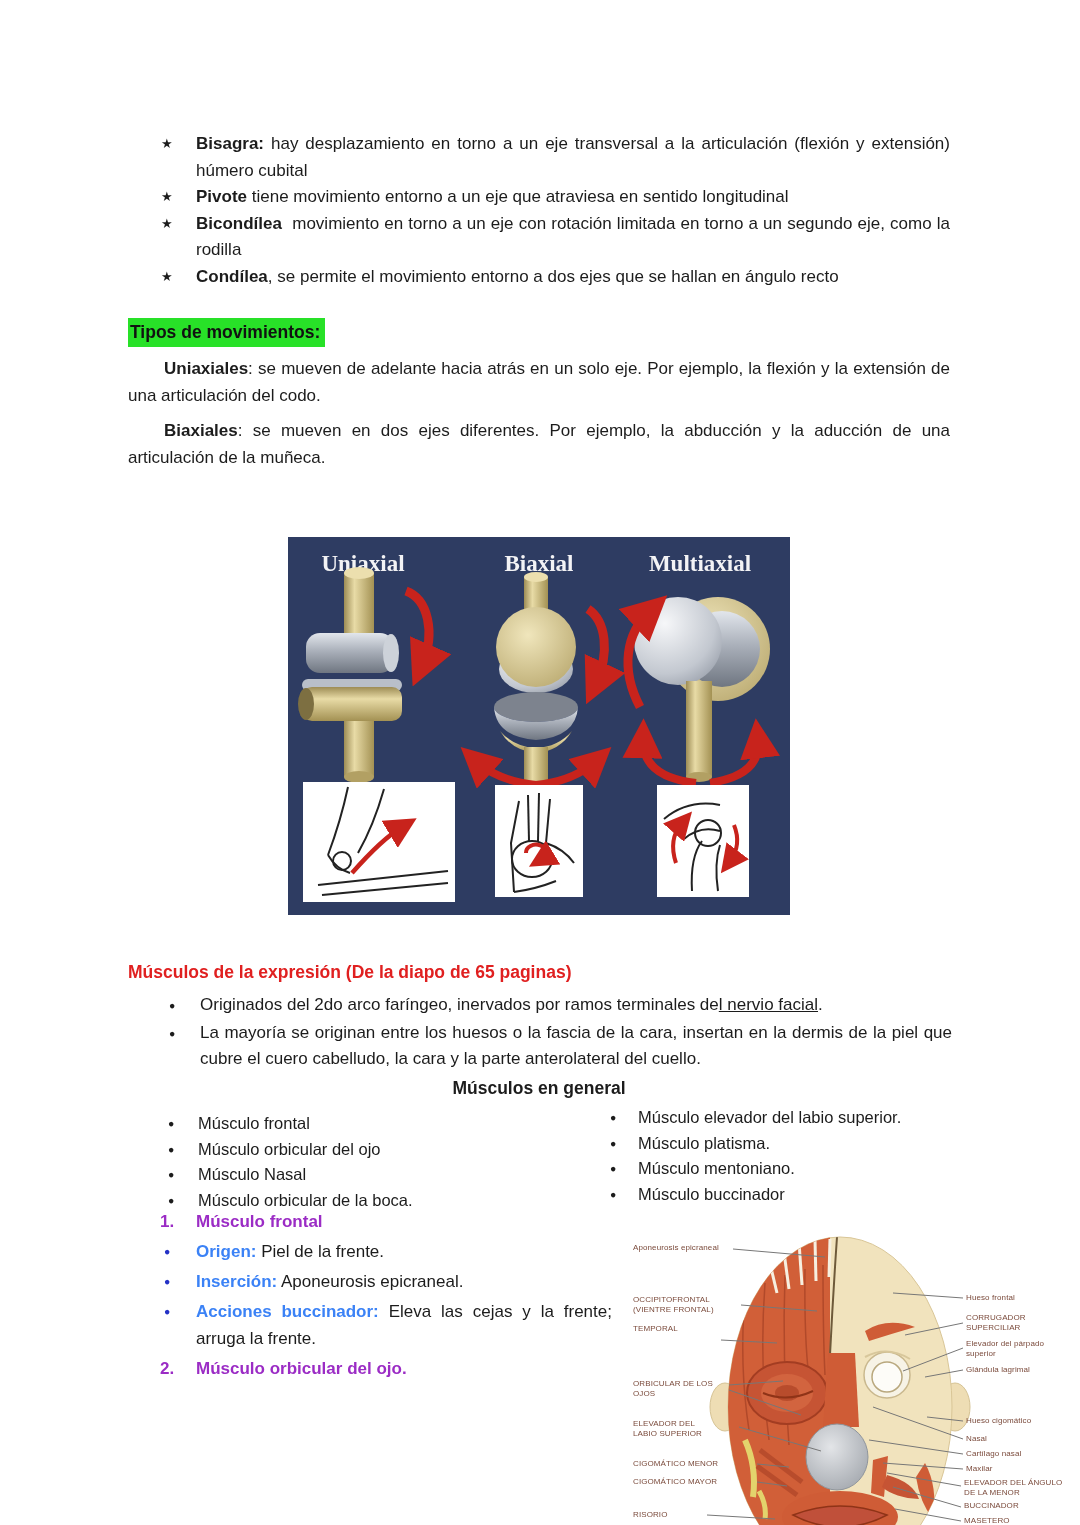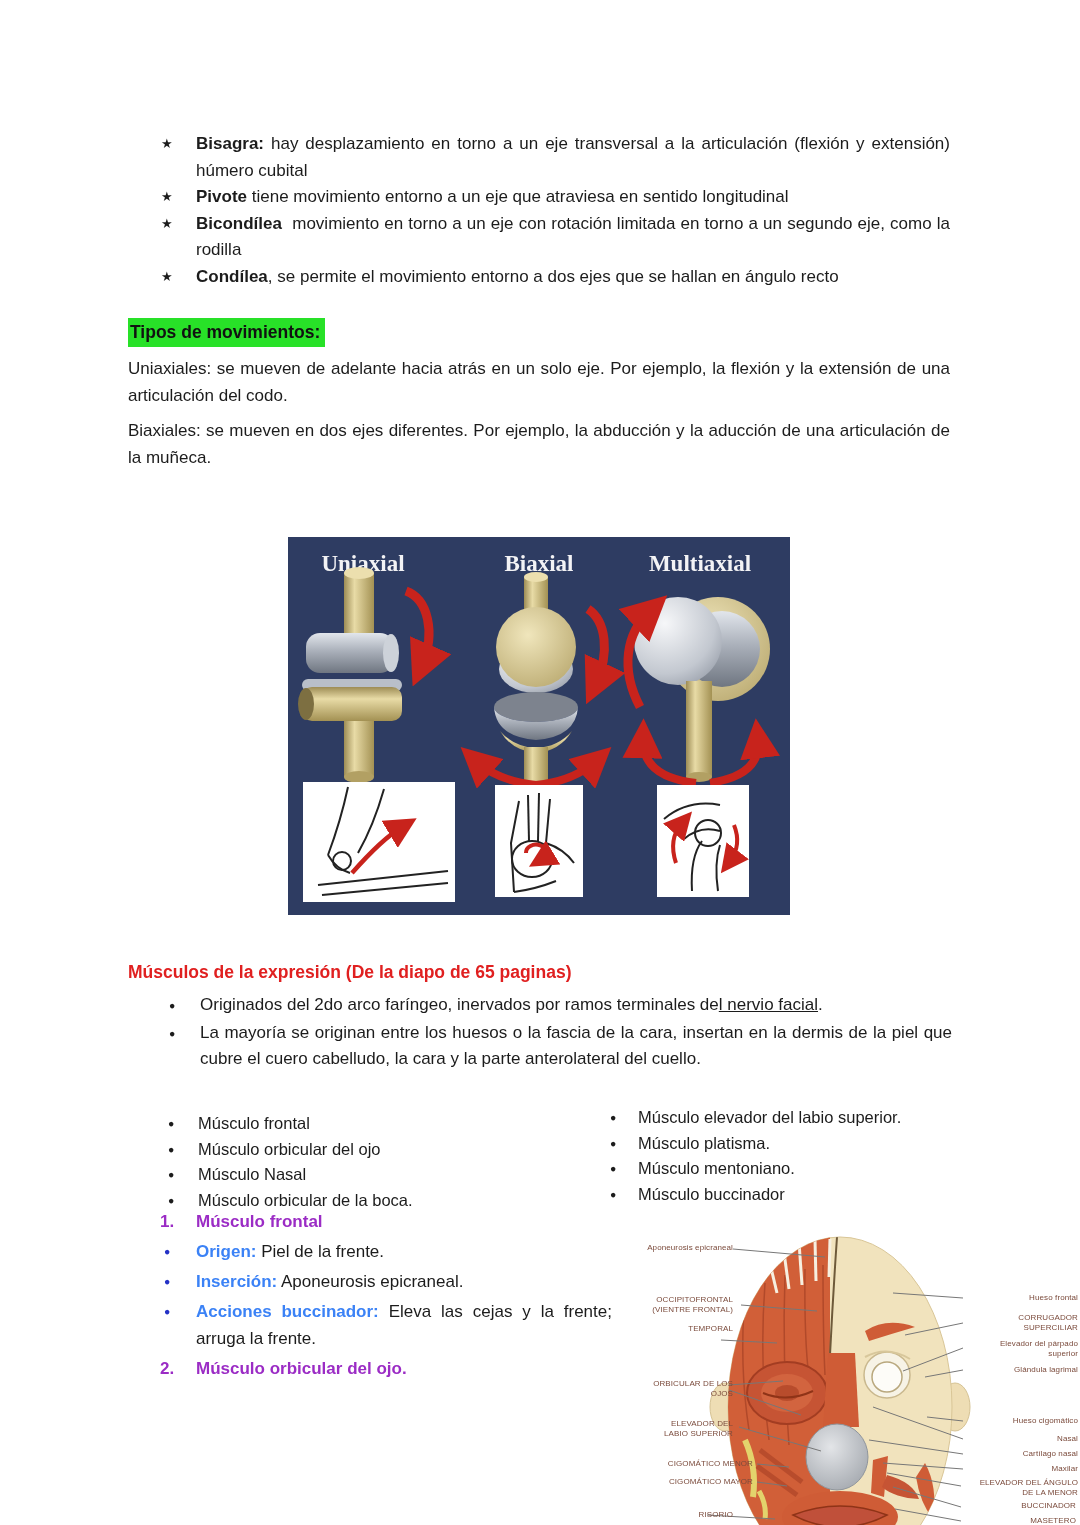--- a/index.html
+++ b/index.html
@@ -25,21 +25,21 @@
   .star-list { left:161px; top:131px; width:789px; }
 
   .hl-wrap { left:128px; top:318px; }
   .hl {
     display:inline-block; background:#28e128; color:#111;
     font-weight:bold; font-size:17.5px; line-height:23px; padding:3px 5px 3px 2px;
   }
 
   .paras { left:128px; top:356px; width:822px; }
   .para { font-size:17px; line-height:26.5px; text-align:justify; margin-bottom:9px; }
-  .para b { font-weight:normal; }
+  .para b { font-weight:bold;margin-left:36px; }
 
   .joint-figure { left:288px; top:537px; width:502px; height:378px; }
   .jt { font-family:"Liberation Serif", serif; font-weight:bold; font-size:23px; fill:#f3f3f5; text-anchor:middle; }
 
   .red-heading { left:128px; top:960px; width:822px; color:#e02020; font-weight:bold; font-size:17.5px; line-height:24px; }
 
   .dot-list { left:165px; top:992px; width:787px; }
   .dot-list .li-text { line-height:26.5px; }
   .dot-list .li-text .u { text-decoration:underline; }
   .dot-list .row { margin-bottom:1px; }
@@ -49,21 +49,21 @@
   .gl-left  { left:168px; top:1111px; width:430px; }
   .gl-right { left:610px; top:1105px; width:365px; }
   .gl-left .li-text, .gl-right .li-text { font-size:16.5px; line-height:25.5px; text-align:left; }
 
   .frontal-list { left:160px; top:1208px; width:452px; }
   .frontal-list .row { margin-bottom:3px; }
   .frontal-list .li-text { line-height:27px; }
   .purple { color:#9b2cc5; font-weight:bold; }
   .blue { color:#3b82f6; font-weight:bold; }
 
-  .anatomy { left:625px; top:1235px; width:455px; height:290px;text-align:right; }
+  .anatomy { left:625px; top:1235px; width:455px; height:290px; }
   .anatomy svg { position:absolute; left:0; top:0; }
   .alabel {
     position:absolute; font-size:8px; line-height:9.5px; color:#7b4b3c;
     white-space:pre-line; letter-spacing:0.1px;
   }
 </style>
 </head>
 <body>
 
 <div class="page">
@@ -224,20 +224,21 @@
     <div class="row">
       <span class="marker dot">●</span>
       <span class="li-text"><span>Originados del 2do arco faríngeo, inervados por ramos terminales de</span><span class="u">l nervio facial</span><span>.</span></span>
     </div>
     <div class="row">
       <span class="marker dot">●</span>
       <span class="li-text">La mayoría se originan entre los huesos o la fascia de la cara, insertan en la dermis de la piel que cubre el cuero cabelludo, la cara y la parte anterolateral del cuello.</span>
     </div>
   </div>
 
+  <div class="abs center-head">Músculos en general</div>
 
   <div class="abs gl-left">
     <div class="row">
         <span class="marker dot-sm">●</span>
         <span class="li-text">Músculo frontal</span>
       </div>
     <div class="row">
         <span class="marker dot-sm">●</span>
         <span class="li-text">Músculo orbicular del ojo</span>
       </div>

